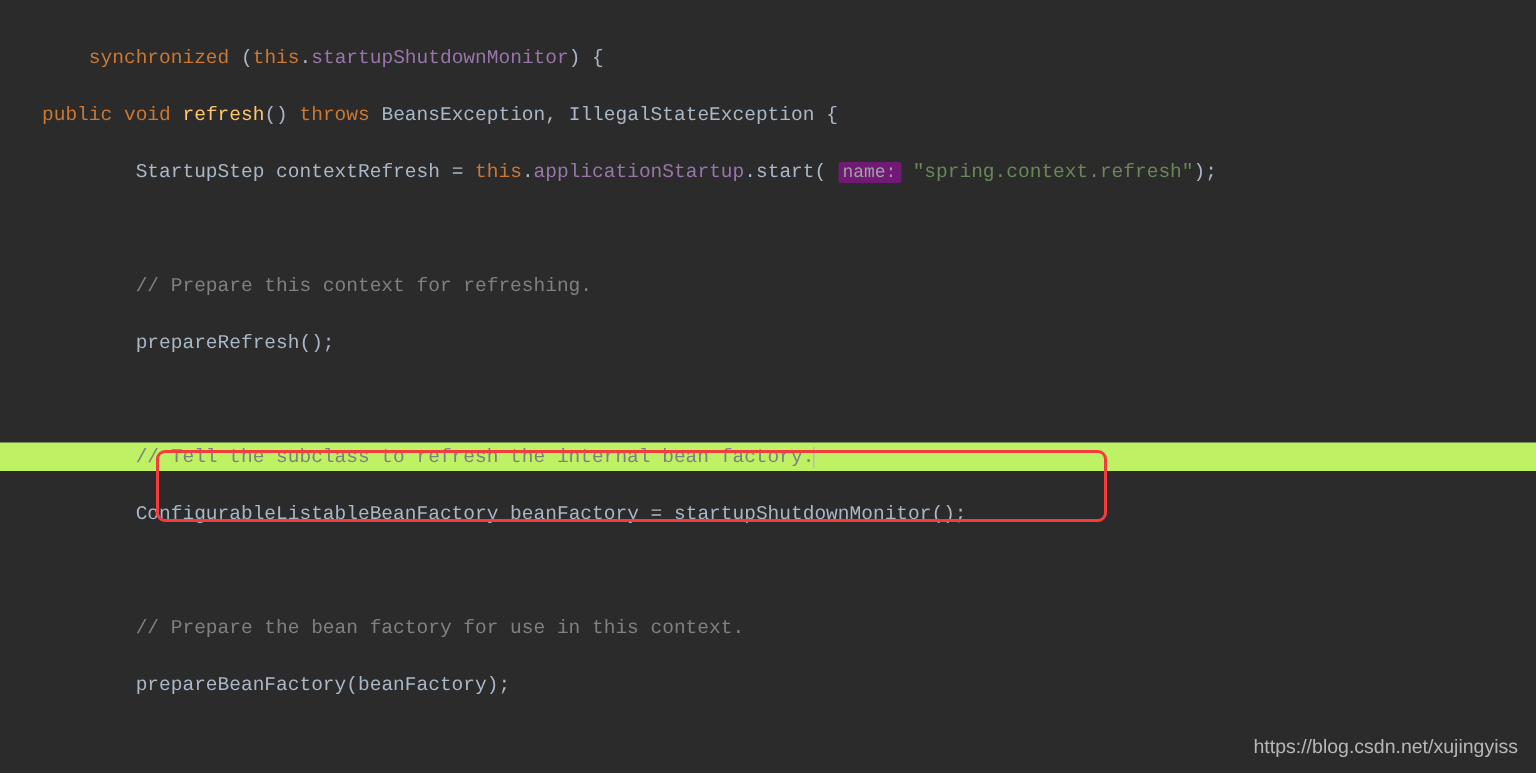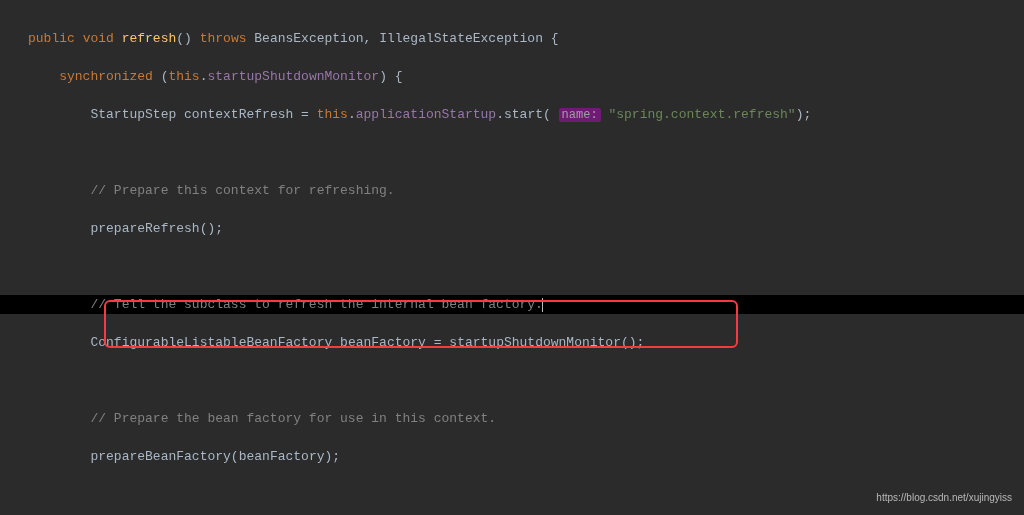--- a/index.html
+++ b/index.html
@@ -17,21 +17,21 @@
   .editor {
     padding: 10px 0 0 0;
     color: #a9b7c6;
     white-space: pre;
   }
   .line {
     padding-left: 28px;
     height: 19px;
   }
   .line.highlighted {
-    background: #000000;
+    background: #bef264;
   }
   .kw { color: #cc7832; }
   .annot { color: #bbb529; }
   .method-decl { color: #ffc66d; }
   .str { color: #6a8759; }
   .comment { color: #808080; }
   .field { color: #9876aa; }
   .param-hint {
     background: #701a75;
     color: #a0a0a0;
@@ -50,38 +50,38 @@
     width: 630px;
     height: 44px;
     pointer-events: none;
   }
   .watermark {
     position: absolute;
     right: 12px;
     bottom: 8px;
     color: #cfcfcf;
     font-family: Arial, sans-serif;
-    font-size: 10px;
+    font-size: 13px;
     opacity: 0.85;
   }
   .caret {
     display: inline-block;
     width: 1px;
     height: 14px;
     background: #bbbbbb;
     vertical-align: middle;
     margin-left: -1px;
   }
 </style>
 </head>
 <body>
 
 <div class="editor">
+<div class="line">    <span class="kw">synchronized</span> <span class="punct">(</span><span class="kw">this</span><span class="punct">.</span><span class="field">startupShutdownMonitor</span><span class="punct">) {</span></div>
 <div class="line"><span class="kw">public</span> <span class="kw">void</span> <span class="method-decl">refresh</span><span class="punct">() </span><span class="kw">throws</span> <span class="ident">BeansException</span><span class="punct">, </span><span class="ident">IllegalStateException</span><span class="punct"> {</span></div>
-<div class="line">    <span class="kw">synchronized</span> <span class="punct">(</span><span class="kw">this</span><span class="punct">.</span><span class="field">startupShutdownMonitor</span><span class="punct">) {</span></div>
 <div class="line">        <span class="ident">StartupStep</span> <span class="ident">contextRefresh</span> <span class="punct">= </span><span class="kw">this</span><span class="punct">.</span><span class="field">applicationStartup</span><span class="punct">.</span><span class="ident">start</span><span class="punct">( </span><span class="param-hint">name:</span> <span class="str">"spring.context.refresh"</span><span class="punct">);</span></div>
 <div class="line"></div>
 <div class="line">        <span class="comment">// Prepare this context for refreshing.</span></div>
 <div class="line">        <span class="ident">prepareRefresh</span><span class="punct">();</span></div>
 <div class="line"></div>
 <div class="line highlighted">        <span class="comment">// Tell the subclass to refresh the internal bean factory.</span><span class="caret"></span></div>
 <div class="line">        <span class="ident">ConfigurableListableBeanFactory</span> <span class="ident">beanFactory</span> <span class="punct">= </span><span class="ident">startupShutdownMonitor</span><span class="punct">();</span></div>
 <div class="line"></div>
 <div class="line">        <span class="comment">// Prepare the bean factory for use in this context.</span></div>
 <div class="line">        <span class="ident">prepareBeanFactory</span><span class="punct">(</span><span class="ident">beanFactory</span><span class="punct">);</span></div>

